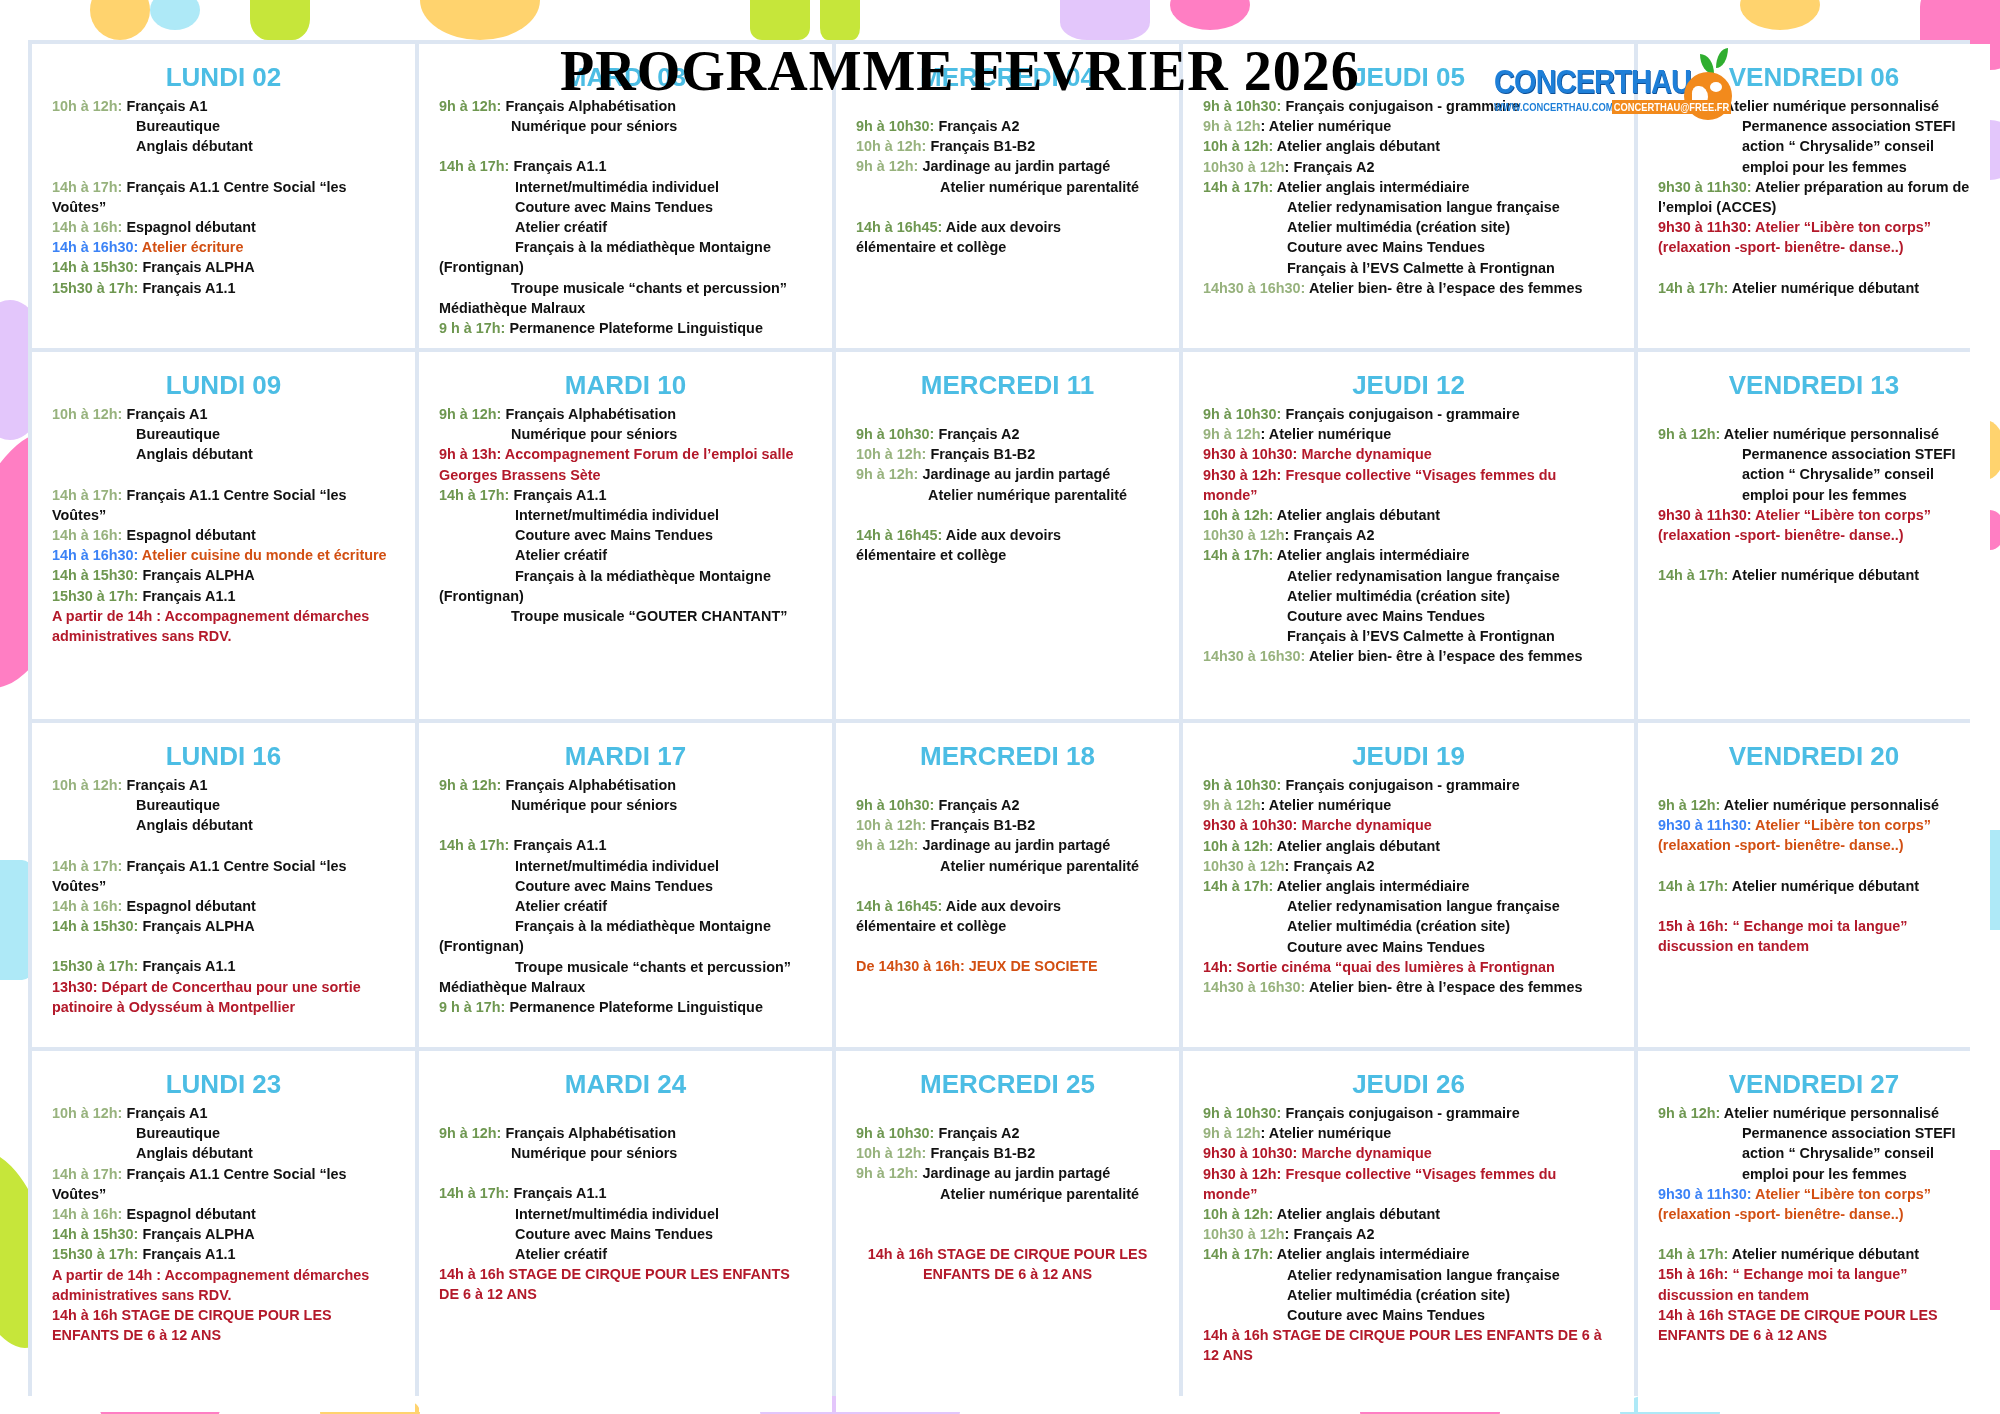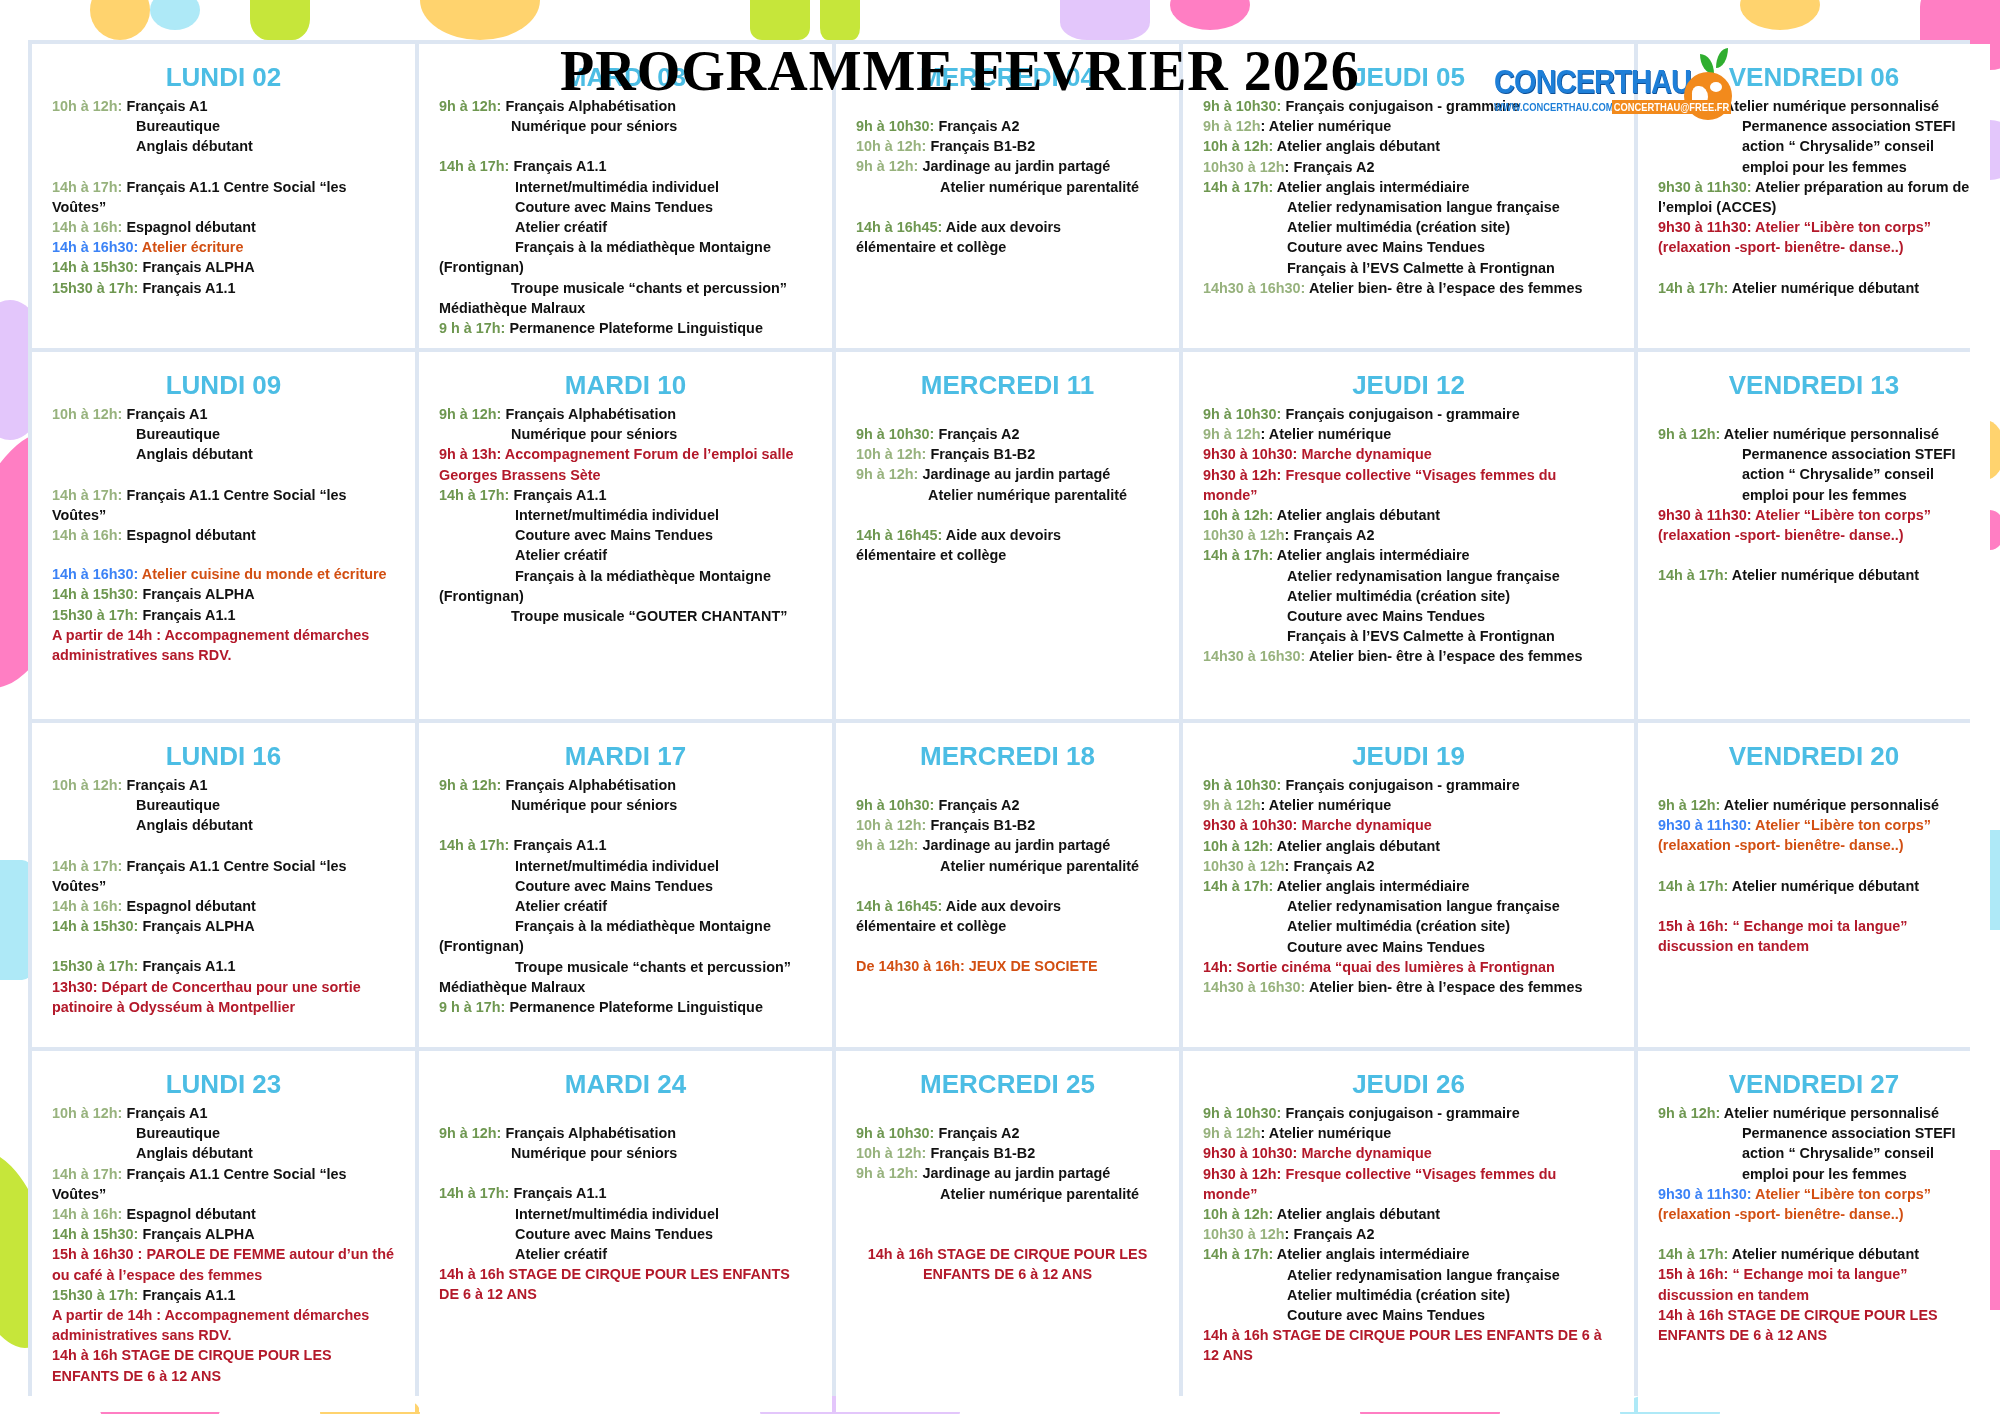--- a/index.html
+++ b/index.html
@@ -57,21 +57,21 @@
   .line.wrap { white-space:normal; }
   .line.indent { padding-left:84px; }
   .line.indent2 { padding-left:76px; }
   .line.indent3 { padding-left:72px; }
   .t-lg { color:#97b27d; }
   .t-dg { color:#6e9750; }
   .t-red { color:#b3192a; }
   .t-org { color:#3b82f6; }
   .red-line { color:#b3192a; }
   .org-line { color:#d24f12; }
-  .justify { text-align:justify;margin-top:19px; }
+  .justify { text-align:justify; }
   .center { text-align:center; }
   .spacer { height:20px; }
 </style>
 </head>
 <body>
 
 <div class="blob" style="left:-40px;top:430px;width:120px;height:260px;background:#ff7ec3;border-radius:40%;transform:rotate(20deg);"></div>
 <div class="blob" style="left:-30px;top:300px;width:80px;height:140px;background:#e3c6fb;"></div>
 <div class="blob" style="left:-20px;top:860px;width:60px;height:120px;background:#aee9f7;border-radius:30%;"></div>
 <div class="blob" style="left:-40px;top:1150px;width:90px;height:200px;background:#c6e63a;border-radius:40%;transform:rotate(-20deg);"></div>
@@ -299,21 +299,20 @@
       <div class="line wrap red-line"><span class="t-red">15h à 16h: </span><span>“ Echange moi ta langue” discussion en tandem</span></div>
     </div>
     <div class="cell">
       <div class="day">LUNDI 23</div>
       <div class="line"><span class="t-lg">10h à 12h: </span><span> Français  A1</span></div>
       <div class="line indent"><span>Bureautique</span></div>
       <div class="line indent"><span>Anglais débutant</span></div>
       <div class="line wrap"><span class="t-lg">14h à 17h: </span><span>Français A1.1 Centre Social “les Voûtes”</span></div>
       <div class="line"><span class="t-lg">14h à 16h: </span><span>Espagnol débutant</span></div>
       <div class="line"><span class="t-dg">14h à 15h30: </span><span>Français ALPHA</span></div>
-      <div class="line wrap red-line"><span class="t-red">15h à 16h30 : </span><span>PAROLE DE FEMME autour d’un thé ou café à l’espace des femmes</span></div>
       <div class="line"><span class="t-dg">15h30 à 17h: </span><span>Français A1.1</span></div>
       <div class="line wrap red-line"><span>A partir de 14h : Accompagnement démarches administratives sans RDV.</span></div>
       <div class="line wrap red-line"><span>14h à 16h STAGE DE CIRQUE POUR LES ENFANTS DE 6 à 12 ANS</span></div>
     </div>
     <div class="cell">
       <div class="day">MARDI 24</div>
       <div class="spacer"></div>
       <div class="line"><span class="t-dg">9h à 12h: </span><span>Français Alphabétisation</span></div>
       <div class="line indent3"><span>Numérique pour séniors</span></div>
       <div class="spacer"></div>

